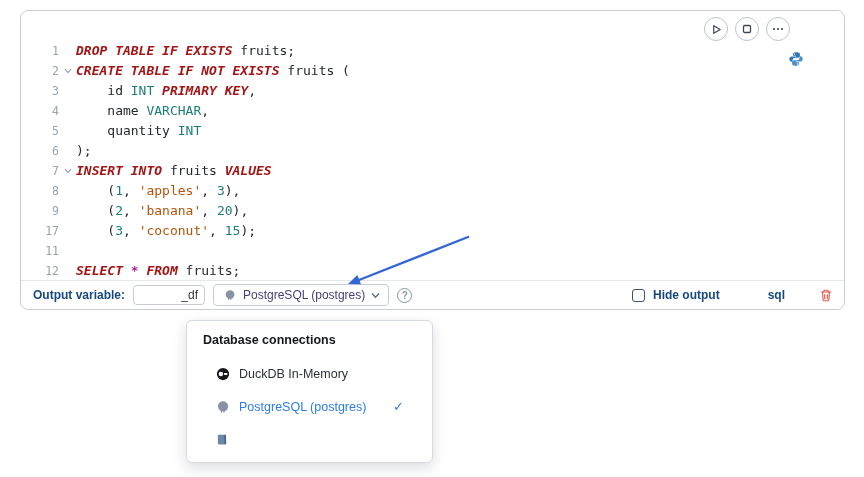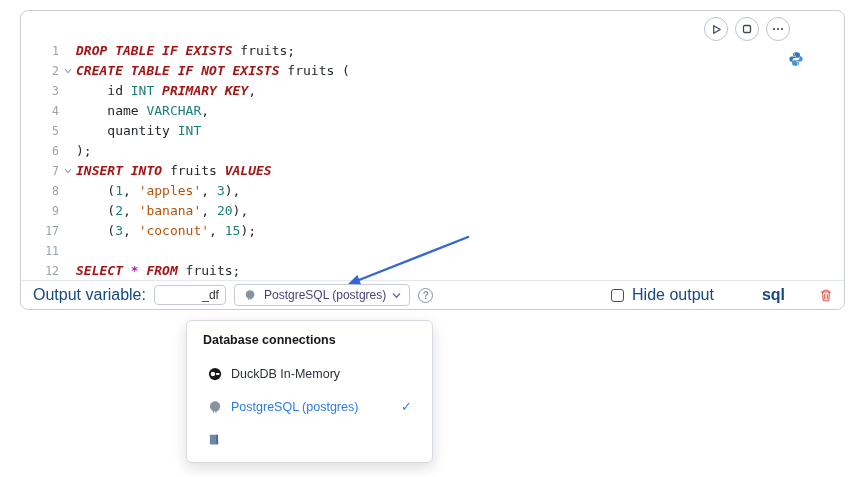--- a/index.html
+++ b/index.html
@@ -25,41 +25,41 @@
   .tok-t{color:var(--c-type);}
   .tok-n{color:var(--c-number);}
   .tok-s{color:var(--c-string);margin-top:26px;}
   .tok-o{color:var(--c-operator);font-weight:bold;}
   .tok-p{color:var(--c-plain);}
 
   
   .footer{position:absolute;left:0;right:0;bottom:0;height:29px;border-top:1px solid #e4e7ec;
           display:flex;align-items:center;gap:8px;padding:0 11px 0 12px;box-sizing:border-box;
           background:#fff;border-radius:0 0 8px 8px;}
-  .f-label{font-size:16px;font-weight:normal;color:var(--c-navy);white-space:nowrap;}
+  .f-label{font-size:12px;font-weight:bold;color:var(--c-navy);white-space:nowrap;}
   .f-input{width:58px;height:18px;border:1px solid #c6ccd6;border-radius:4px;font-size:12px;
            padding:0 6px;color:#333;font-family:inherit;box-sizing:content-box;text-align:right;}
   .conn-btn{display:flex;align-items:center;gap:6px;border:1px solid #c6ccd6;border-radius:4px;
             background:#fff;height:22px;padding:0 8px;font-size:12px;color:#4a3f75;cursor:pointer;
             font-family:inherit;white-space:nowrap;}
   .help-btn{width:15px;height:15px;border-radius:50%;border:1px solid #8494a6;color:#8494a6;
             background:#fff;font-size:10px;font-weight:bold;display:flex;align-items:center;
             justify-content:center;padding:0;cursor:pointer;}
   .spacer{flex:1;}
   .chk{width:13px;height:13px;border:1.5px solid #3f5166;border-radius:3px;background:#fff;
        box-sizing:border-box;cursor:pointer;flex:none;}
-  .lang{margin-left:40px;margin-right:26px;font-size:16px;font-weight:bold;color:var(--c-navy);cursor:pointer;}
+  .lang{margin-left:40px;margin-right:26px;font-size:12px;font-weight:bold;color:var(--c-navy);cursor:pointer;}
   .trash-btn{background:none;border:none;padding:0;cursor:pointer;display:flex;}
 
   
   .menu{position:absolute;left:186px;top:320px;width:247px;background:#fff;border:1px solid #d6dae1;
         border-radius:6px;box-shadow:0 5px 14px rgba(20,30,50,.15);padding:10px 0 6px;
         box-sizing:border-box;z-index:3;}
   .menu-title{font-size:12.5px;font-weight:bold;color:#15181d;padding:2px 16px 10px;}
-  .menu-item{display:flex;align-items:center;gap:9px;height:33px;padding:0 20px;font-size:12.5px;
+  .menu-item{display:flex;align-items:center;gap:9px;height:33px;padding:0 28px;font-size:12.5px;
              color:#2b313b;cursor:pointer;}
   .menu-item.selected .mi-label{color:var(--c-blue);}
   .mi-icon{display:flex;width:15px;justify-content:center;flex:none;}
   .mi-check{margin-left:auto;color:var(--c-blue);font-size:13px;font-weight:bold;}
 
   
   .arrow-overlay{position:absolute;left:0;top:0;width:864px;height:477px;pointer-events:none;z-index:4;}
   .arrow-line{stroke:var(--c-arrow);stroke-width:2.4;fill:none;stroke-linecap:round;}
   .arrow-head{fill:var(--c-arrow);}
 </style>

